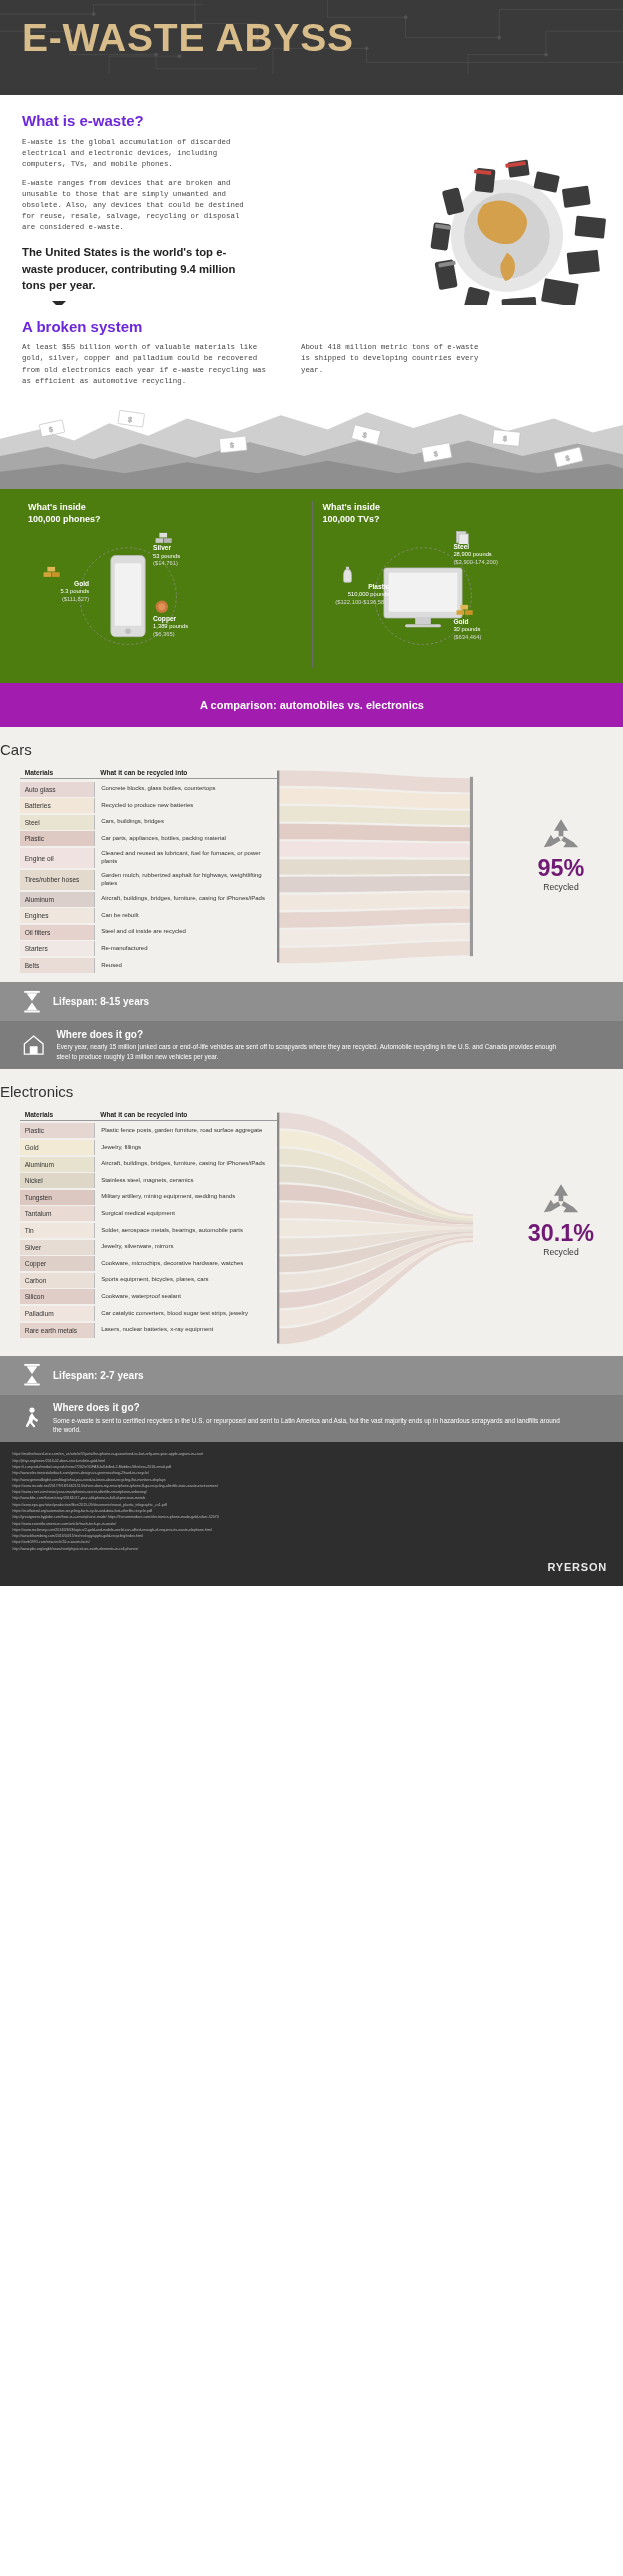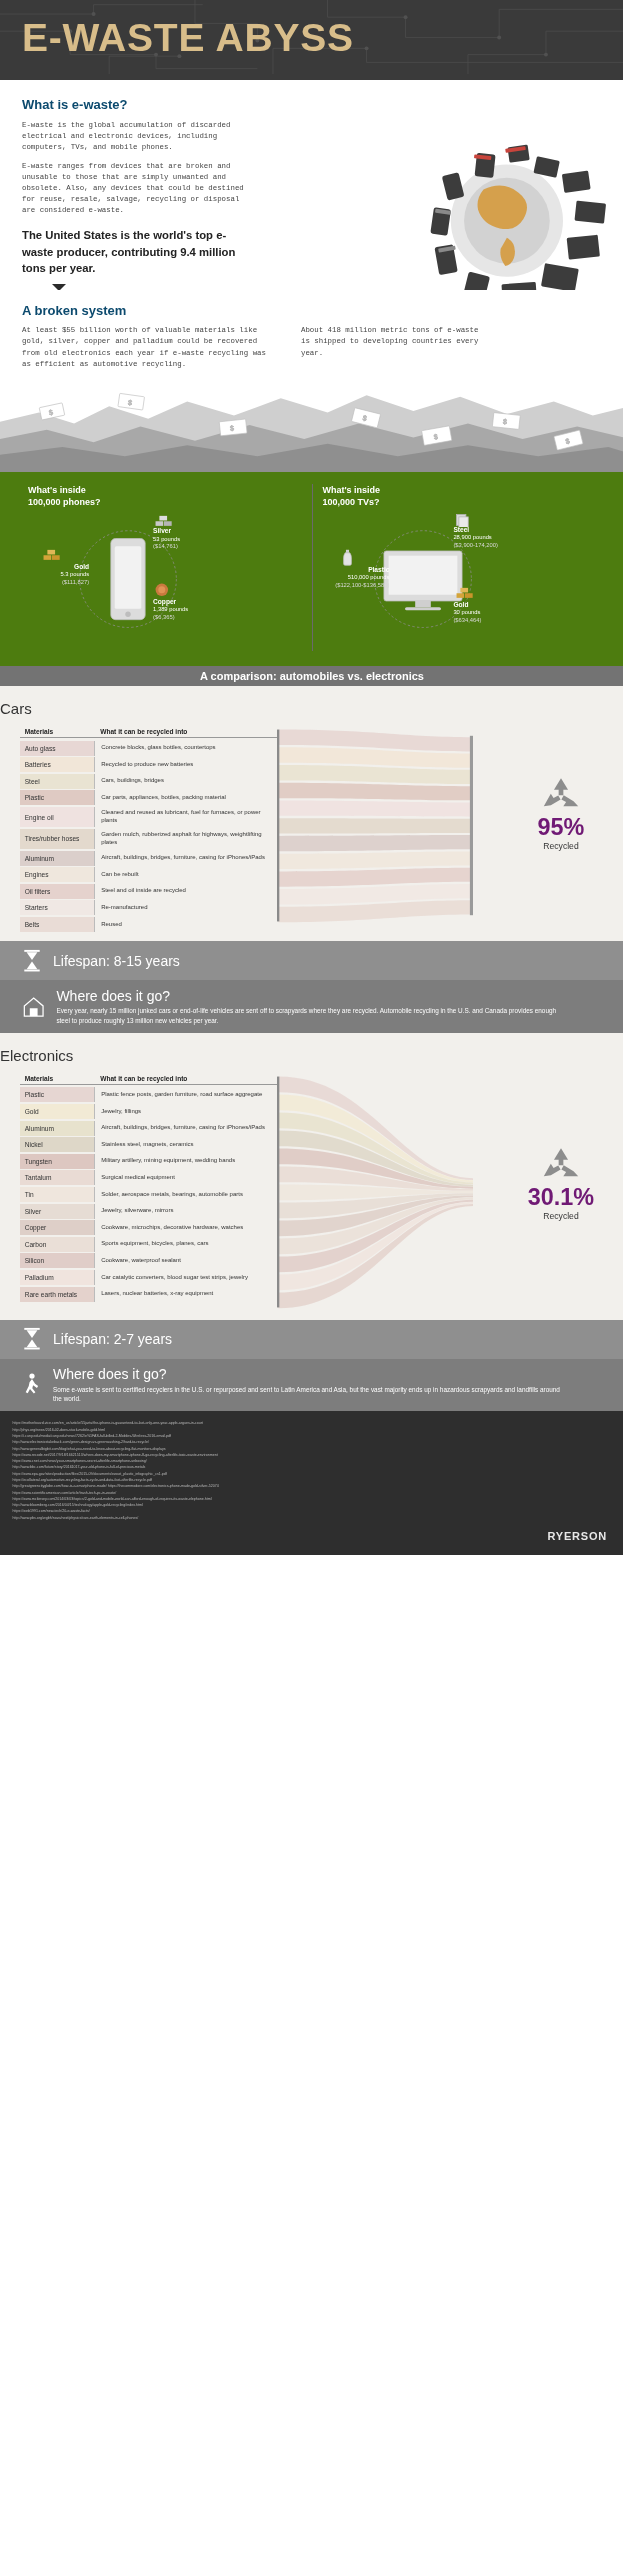--- a/index.html
+++ b/index.html
@@ -7,40 +7,40 @@
     width: 624px;
     font-family: "Liberation Sans", sans-serif;
     background: #ffffff;
     color: #333;
   }
   .page { width: 624px; position: relative; overflow: hidden; }
 
   
   .header {
     background: #3a3a3a;
-    height: 80px;
+    height: 95px;
     position: relative;
     overflow: hidden;
   }
   .circuit {
     position: absolute; inset: 0;
     opacity: .35;
   }
   .title {
     position: absolute;
     left: 22px; top: 15.6px;
     font-size: 39px;
     letter-spacing: 0.8px;
     font-weight: bold;
     color: #d8bd8a;
   }
 
   
   .sec-white { background: #ffffff; padding: 17px 22px 4.7px 22px; position: relative; }
-  h2.sec-title { font-size: 13px; color: #0c4a6e; margin-bottom: 7.8px; font-weight: bold;}
+  h2.sec-title { font-size: 15px; color: #6d28d9; margin-bottom: 7.8px; font-weight: bold;}
   p.body { font-size: 7.4px; line-height: 1.5; color: #444; margin-bottom: 7.8px; max-width: 234px; font-family: Liberation Mono, monospace;}
   .big-stat { font-size: 11.3px; font-weight: bold; line-height: 1.45; color: #222; max-width: 226px; margin-top: 11px;}
   .recycle-row { display:flex; align-items:center; gap:9.4px; margin-top:12.5px; }
   .recycle-note { font-size: 7.4px; color:#444; max-width: 179px; line-height:1.5;}
   .down-arrow { width:0;height:0;border-left:7px solid transparent;border-right:7px solid transparent;border-top:7px solid #2b2b2b;margin:7.8px 0 0 30px;}
 
   .globe-wrap { position:absolute; right: 7.8px; top: 47px; width: 226px; height: 203px;}
 
   
   .broken { background:#ffffff; padding: 12.5px 22px 0 22px; position:relative;}
@@ -53,42 +53,42 @@
   .dark { background:#4d7c0f; color:#fff; padding: 12.5px 18.7px 15.6px 18.7px; position:relative;}
   .panels { display:flex; }
   .panel { width:50%; padding: 0 9.4px;}
   .panel + .panel { border-left: 0.8px solid #6a6a6a; }
   .panel h3 { font-size: 9px; font-weight:bold; margin-bottom:6.2px; line-height:1.35;}
   .panel-body { position:relative; height: 136px; }
   .mat { position:absolute; font-size:5.8px; line-height:1.3; width: 67px;}
   .mat b { display:block; font-size:6.6px; }
   .mat .sub { color:#d9d9d9; }
 
-  .compare-bar { background:#737373; color:#fff; text-align:center; font-size:11px; padding:4px 0; font-weight:bold;}
+  .compare-bar { background:#a21caf; color:#fff; text-align:center; font-size:11px; padding:16px 0; font-weight:bold;}
 
   
   .lightsec { background:#f2f0ec; padding: 14px 0 7.8px 0;}
   .sec-h { text-align:left; font-size:15px; color:#333; margin-bottom:11px;}
   .flow { display:flex; padding: 0 20px; }
   .tbl { width: 257px; }
   .tbl .hrow { display:flex; font-size:6.6px; font-weight:bold; color:#222; border-bottom:0.8px solid #999; padding-bottom:2.3px; margin-bottom:2.3px;}
   .tbl .hrow .c1 { width: 74px; padding-left:4.7px;}
   .tbl .hrow .c2 { flex:1; padding-left:6.2px;}
   .row { display:flex; align-items:stretch; margin-bottom:1.6px; min-height: 15px;}
   .row .c1 { width:74px; font-size:6.6px; padding:2.3px 4.7px; display:flex; align-items:center;}
   .row .c2 { flex:1; font-size:6px; padding:2.3px 6.2px; line-height:1.3; display:flex; align-items:center; border-left:0.8px solid #bbb;}
   .riverwrap { flex:1; position:relative; }
   .recybox { width: 86px; text-align:center; padding-top: 47px;}
   .pct { font-size: 23.4px; font-weight:bold; color:#701a75; }
   .pct-sub { font-size: 8.6px; color:#333; }
 
   
   .strip { background:#8f8f8f; color:#fff; padding: 7.8px 22px; display:flex; align-items:center; gap:11px;}
   .strip.dark2 { background:#7d7d7d; }
-  .strip h4 { font-size:14px; font-weight:normal;}
+  .strip h4 { font-size:10px; font-weight:bold;}
   .strip p { font-size:6.4px; line-height:1.45; max-width: 514px; margin-top:2.3px;}
 
   
   .sources { background:#2e2e2e; color:#b9b9b9; font-size:3.6px; line-height:1.75; padding: 9.4px 12.5px 4.7px 12.5px; word-break:break-all;}
   .footer { background:#2e2e2e; text-align:right; padding: 3.1px 17px 12.5px 17px;}
   .footer span { color:#e8e8e8; font-size:11px; letter-spacing:0.8px; font-weight:bold;text-align:right;}
 </style>
 </head>
 <body>
 

